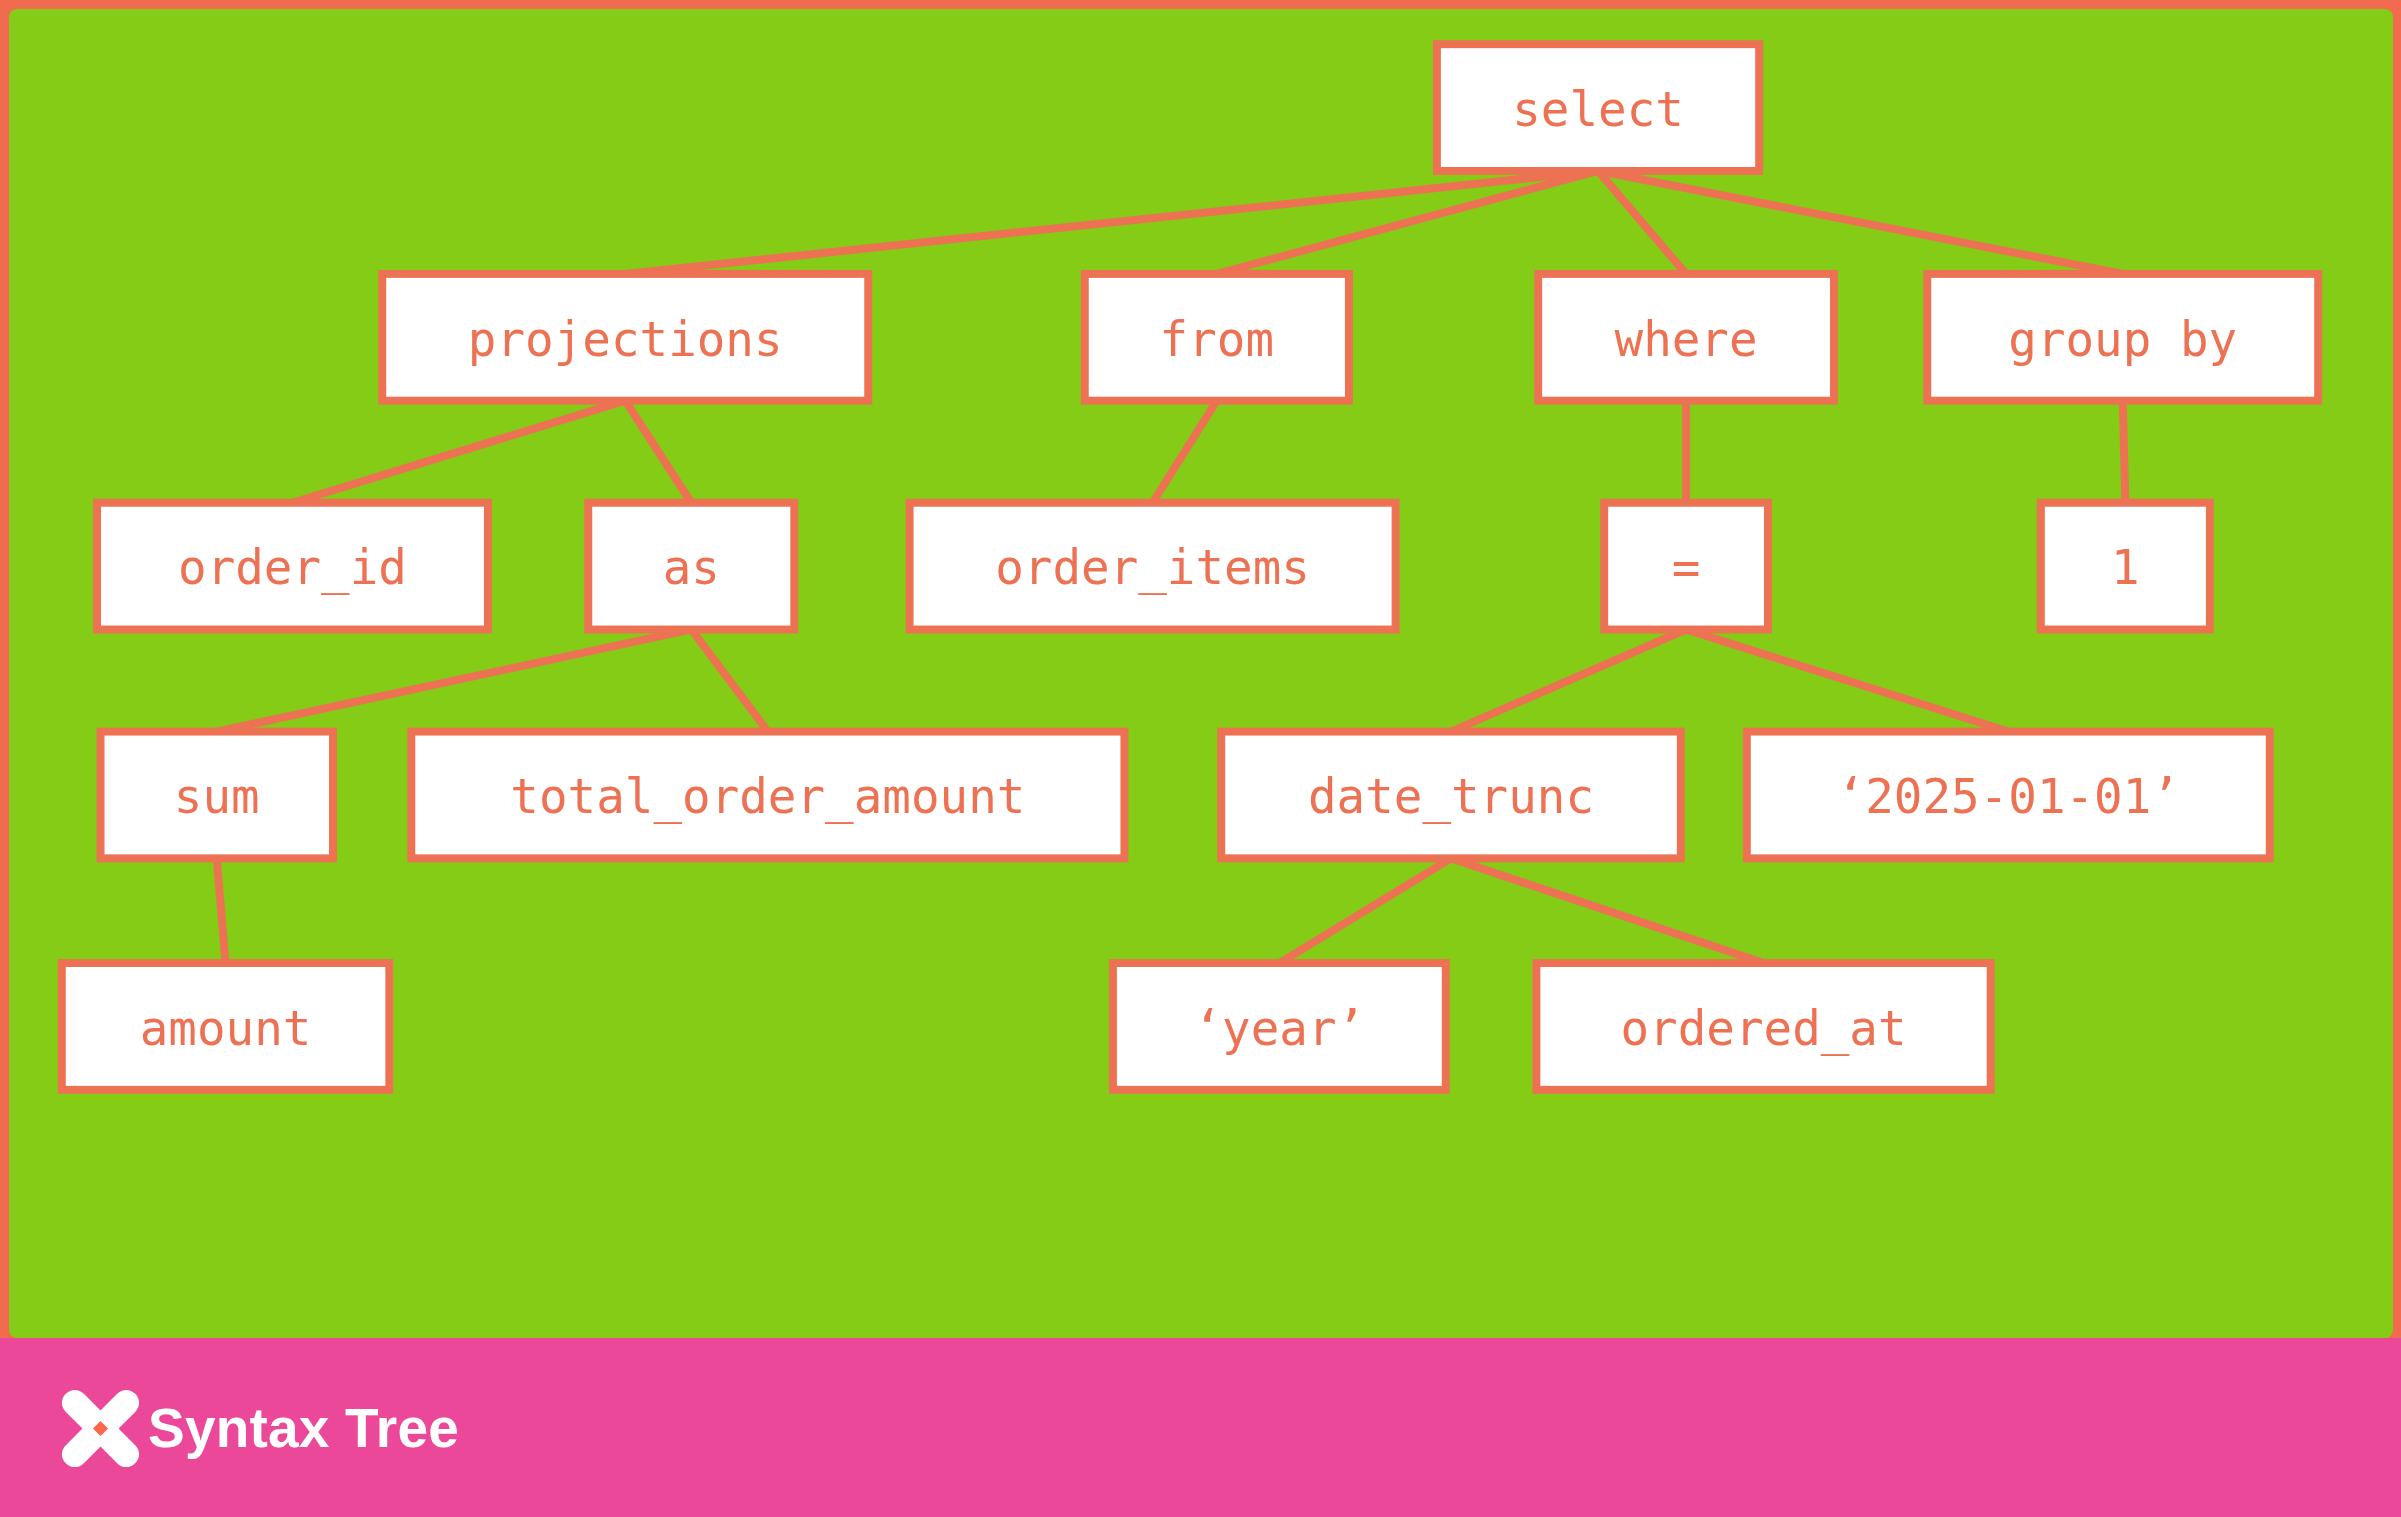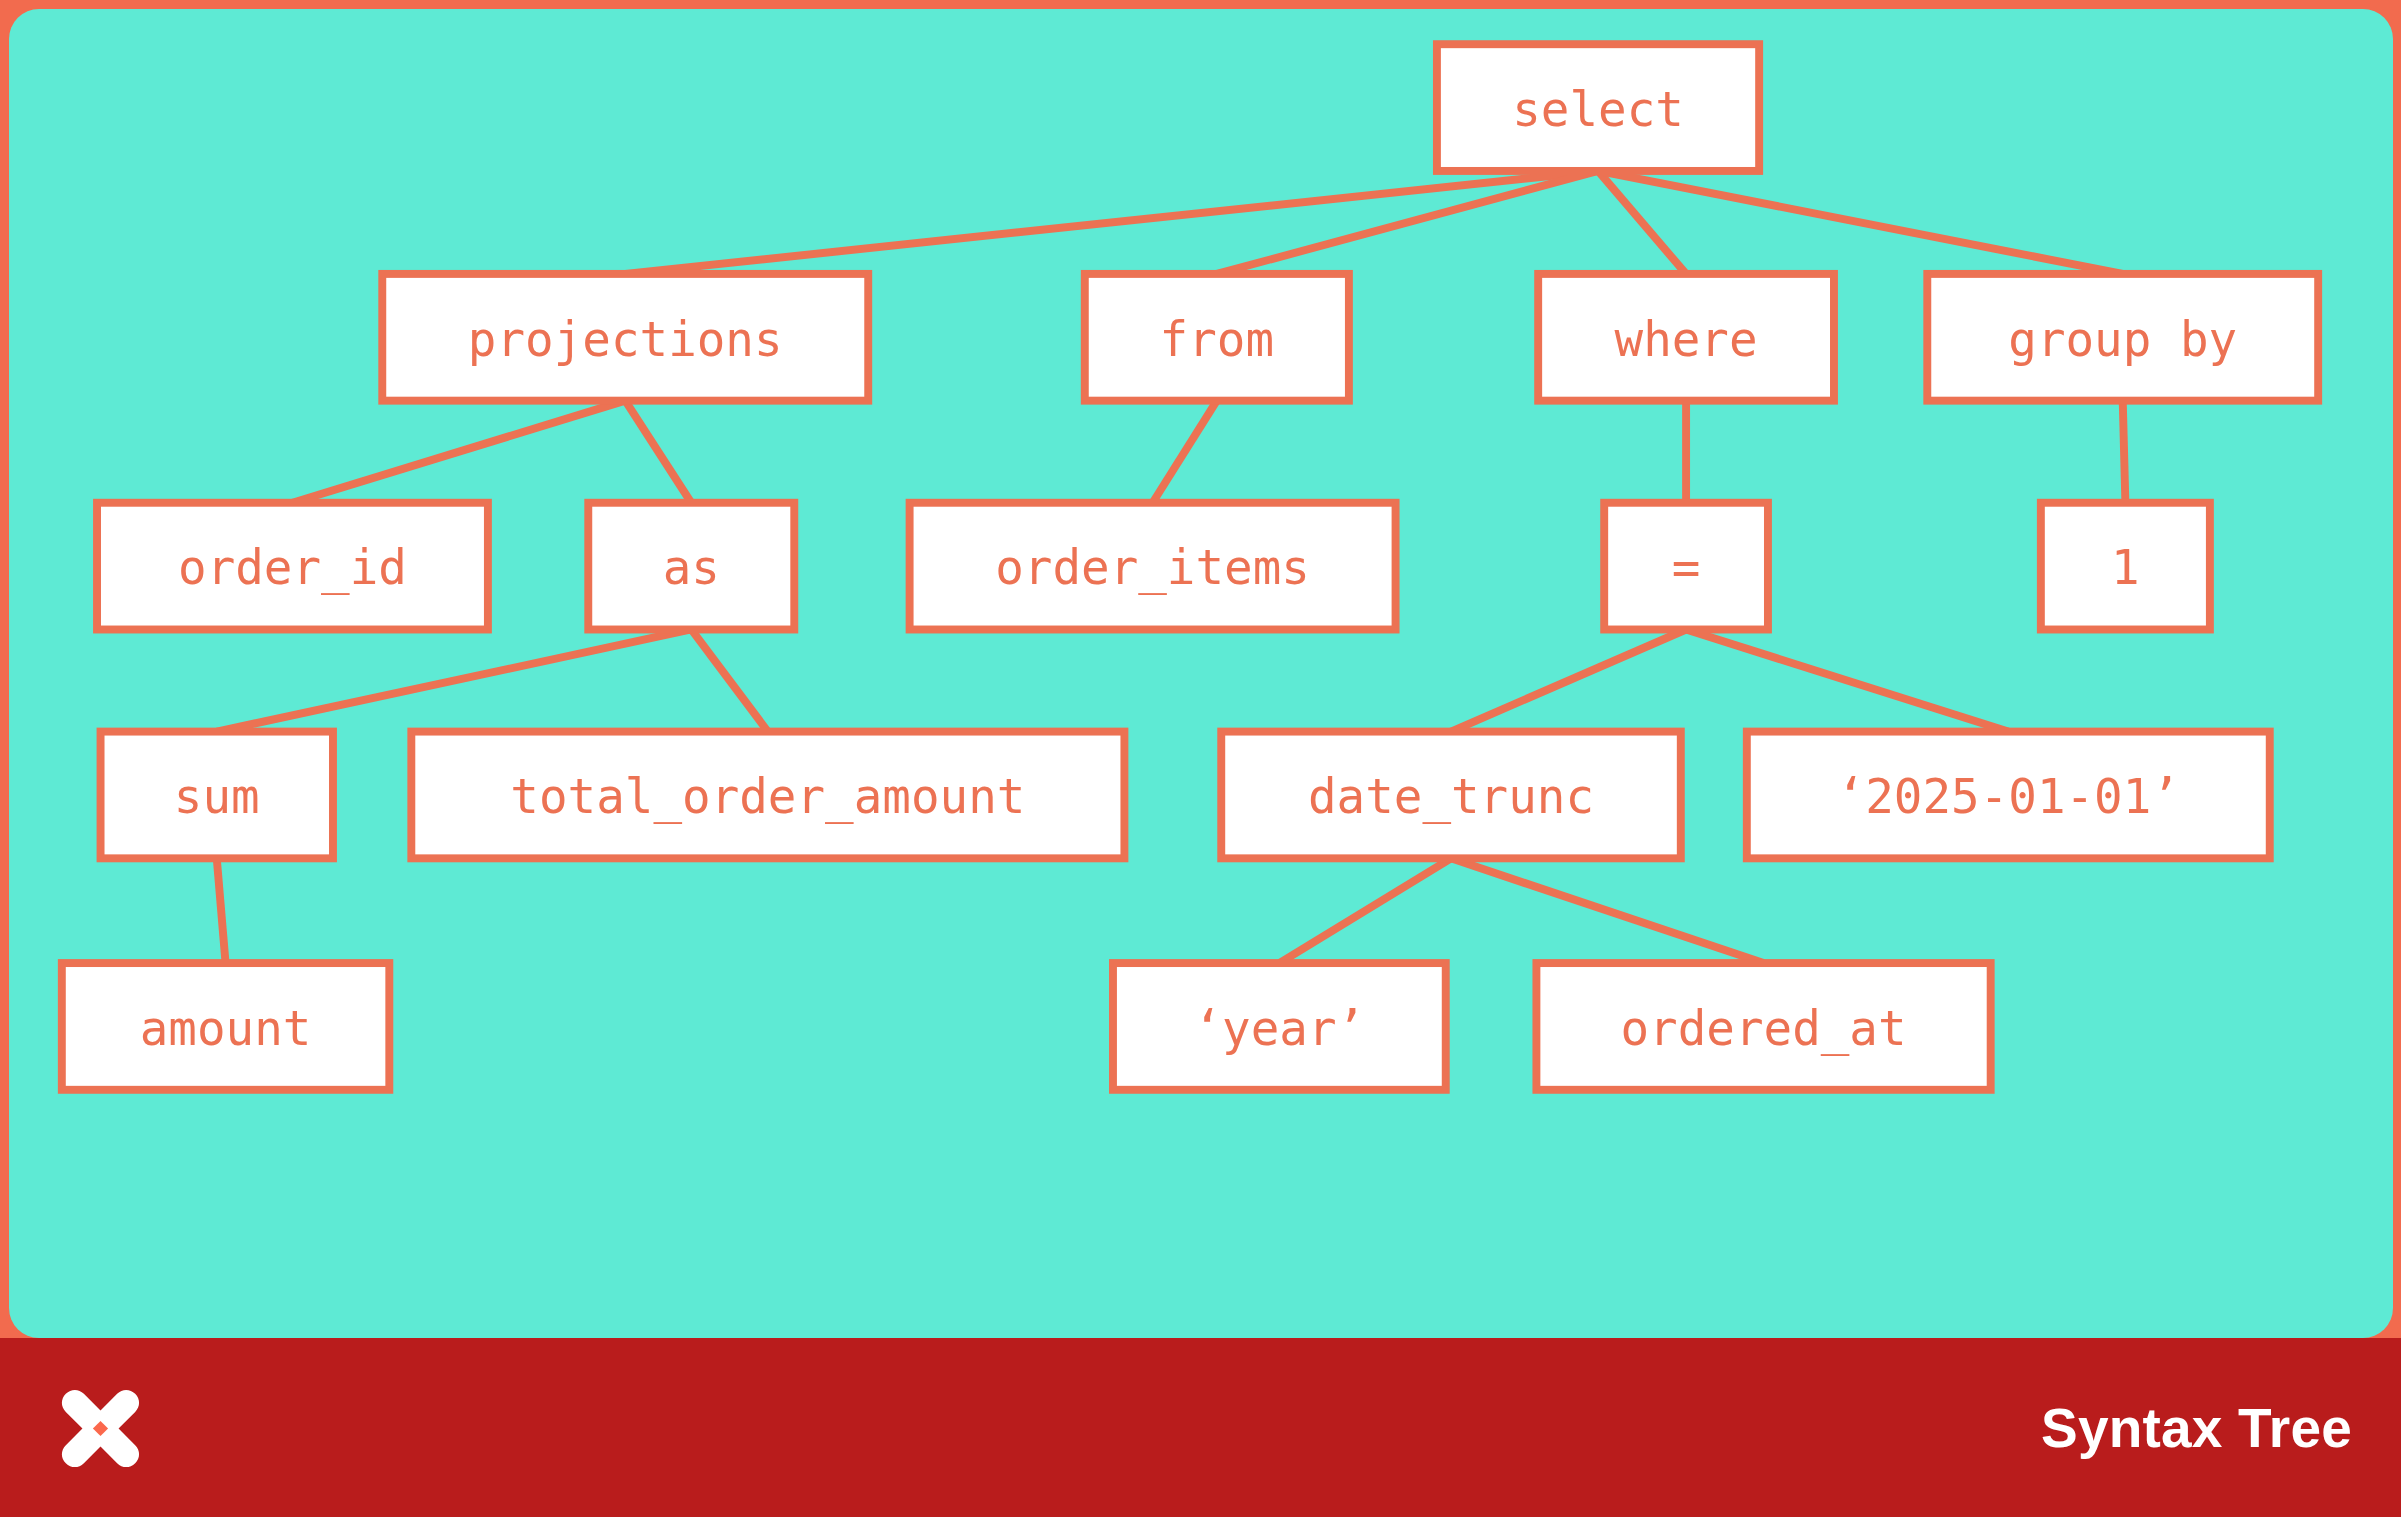--- a/index.html
+++ b/index.html
@@ -22,22 +22,22 @@
     box-sizing: border-box;
   }
 
   
   #canvas {
     position: absolute;
     left: 8.8px;
     top: 8.8px;
     width: 2384px;
     height: 1329px;
-    background: #5eead4;
-    border-radius: 30px;
+    background: #84cc16;
+    border-radius: 8px;
     overflow: hidden;
   }
 
   #tree-svg {
     position: absolute;
     left: 0;
     top: 0;
     width: 2384px;
     height: 1329px;
     display: block;
@@ -63,24 +63,23 @@
     fill: none;
   }
 
   
   #footer {
     position: absolute;
     left: 0;
     bottom: 0;
     width: 2401px;
     height: 180px;
-    background: #b91c1c;
+    background: #ec4899;
     display: flex;
     align-items: center;
-    justify-content: space-between;
     box-sizing: border-box;
     padding: 0 49px 0 53px;
   }
   #footer-logo {
     width: 95px;
     height: 95px;
     flex: 0 0 auto;
     display: block;
   }
   #footer-title {

